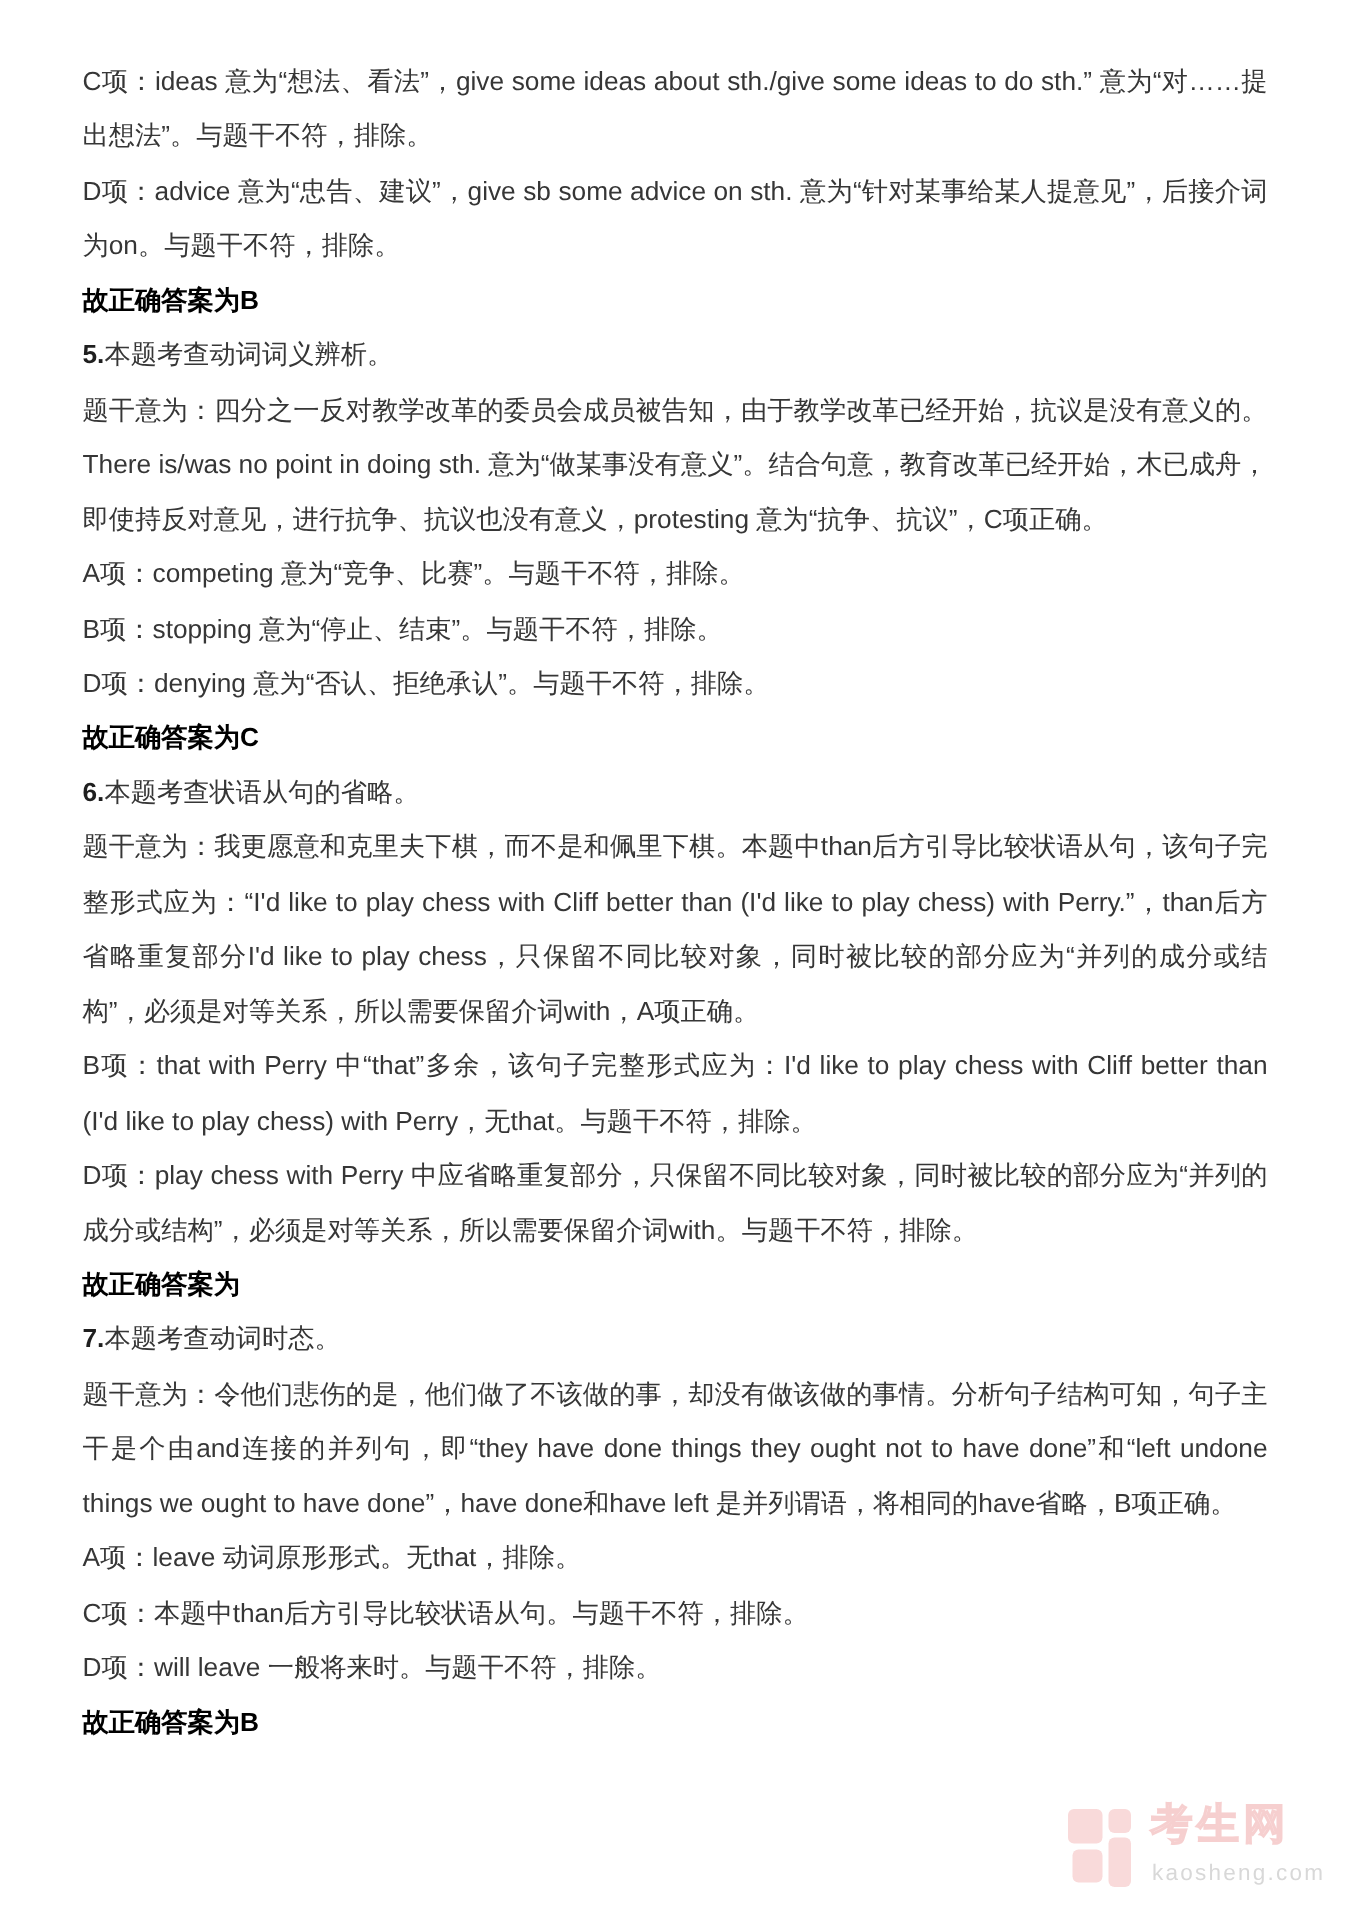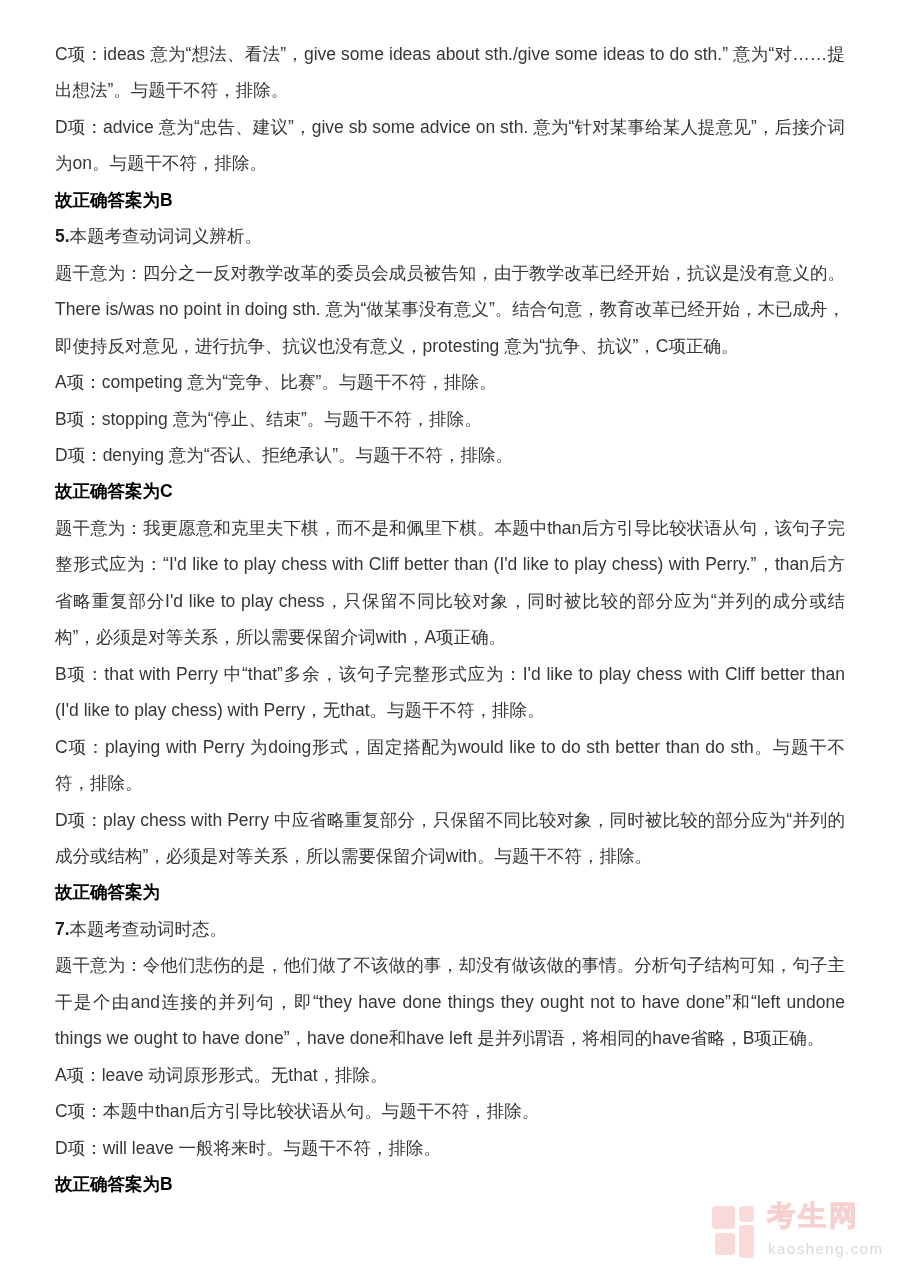--- a/index.html
+++ b/index.html
@@ -98,26 +98,26 @@
   <p class="para"><span>题干意为：四分之一反对教学改革的委员会成员被告知，由于教学改革已经开始，抗议是没有意义的。There is/was no point in doing sth. 意为“做某事没有意义”。结合句意，教育改革已经开始，木已成舟，即使持反对意见，进行抗争、抗议也没有意义，protesting 意为“抗争、抗议”，C项正确。</span></p>
 
   <p class="para"><span>A项：competing 意为“竞争、比赛”。与题干不符，排除。</span></p>
 
   <p class="para"><span>B项：stopping 意为“停止、结束”。与题干不符，排除。</span></p>
 
   <p class="para"><span>D项：denying 意为“否认、拒绝承认”。与题干不符，排除。</span></p>
 
   <p class="para answer"><span>故正确答案为C</span></p>
 
+  <p class="para"><span class="qnum">6.</span><span>本题考查状语从句的省略。</span></p>
 
   <p class="para"><span>题干意为：我更愿意和克里夫下棋，而不是和佩里下棋。本题中than后方引导比较状语从句，该句子完整形式应为：“I'd like to play chess with Cliff better than (I'd like to play chess) with Perry.”，than后方省略重复部分I'd like to play chess，只保留不同比较对象，同时被比较的部分应为“并列的成分或结构”，必须是对等关系，所以需要保留介词with，A项正确。</span></p>
 
   <p class="para"><span>B项：that with Perry 中“that”多余，该句子完整形式应为：I'd like to play chess with Cliff better than (I'd like to play chess) with Perry，无that。与题干不符，排除。</span></p>
 
-  <p class="para"><span>C项：playing with Perry 为doing形式，固定搭配为would like to do sth better than do sth。与题干不符，排除。</span></p>
 
   <p class="para"><span>D项：play chess with Perry 中应省略重复部分，只保留不同比较对象，同时被比较的部分应为“并列的成分或结构”，必须是对等关系，所以需要保留介词with。与题干不符，排除。</span></p>
 
   <p class="para answer"><span>故正确答案为</span></p>
 
   <p class="para"><span class="qnum">7.</span><span>本题考查动词时态。</span></p>
 
   <p class="para"><span>题干意为：令他们悲伤的是，他们做了不该做的事，却没有做该做的事情。分析句子结构可知，句子主干是个由and连接的并列句，即“they have done things they ought not to have done”和“left undone things we ought to have done”，have done和have left 是并列谓语，将相同的have省略，B项正确。</span></p>
 
   <p class="para"><span>A项：leave 动词原形形式。无that，排除。</span></p>

